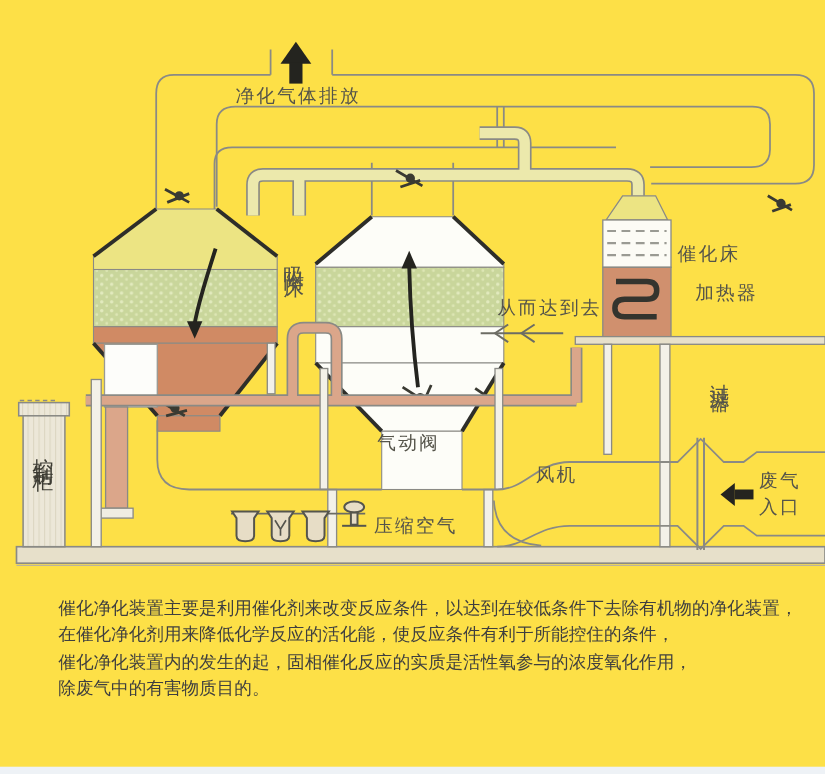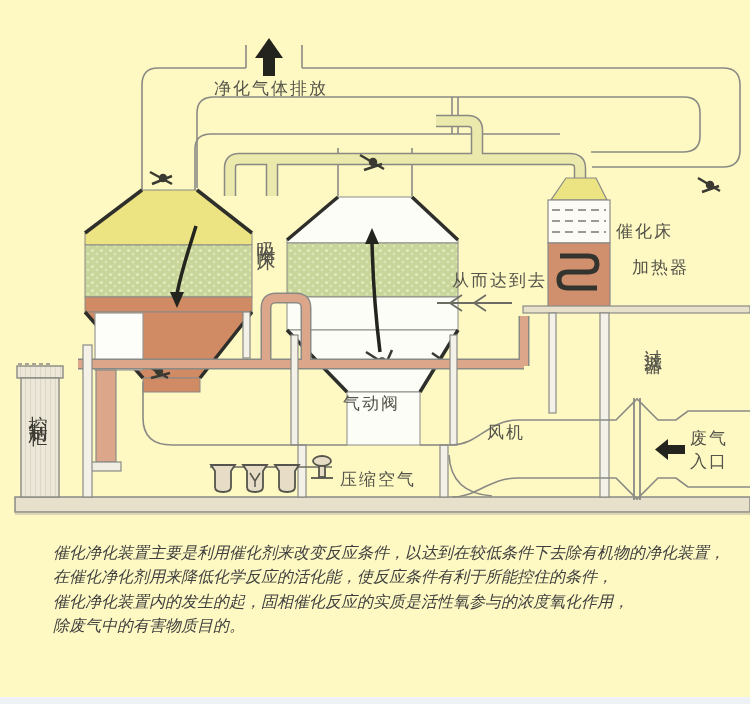--- a/index.html
+++ b/index.html
@@ -1,36 +1,36 @@
 <!DOCTYPE html>
 <html><head>
 <meta charset="utf-8">
 <style>
   html,body{margin:0;padding:0;background:#ffffff;}
   .stage{
-    position:relative;width:750px;height:704px;background:#fef9c3;
+    position:relative;width:750px;height:704px;background:#fde047;
     font-family:"DejaVu Sans","Liberation Sans",sans-serif;
     overflow:hidden;
   }
   .diagram-wrap{position:absolute;left:0;top:0;width:750px;height:530px;}
   .dlabel{
     position:absolute;color:#55544a;font-size:17px;letter-spacing:2px;
     white-space:nowrap;line-height:1.1;
   }
   .vlabel{
     position:absolute;color:#55544a;font-size:18px;
     writing-mode:vertical-rl;text-orientation:upright;letter-spacing:4px;
     line-height:1;white-space:nowrap;
   }
   .cabinet-label{color:#3c3b33;font-size:19px;letter-spacing:6px;}
   .textblock{
     position:absolute;left:53px;top:541px;width:680px;color:#3f3f3f;
     font-size:16px;
   }
-  .textblock p{margin:0;padding:0;line-height:24.3px;white-space:nowrap;font-style:italic;}
+  .textblock p{margin:0;padding:0;line-height:24.3px;white-space:nowrap;}
   .hl{color:#e63c30;}
   .bottom-strip{position:absolute;left:0;bottom:0;width:750px;height:7px;background:#eef2f6;}
 </style>
 </head>
 <body>
 
 <div class="stage">
 
   <div class="diagram-wrap">
     <svg width="750" height="530" viewBox="0 0 750 530">

